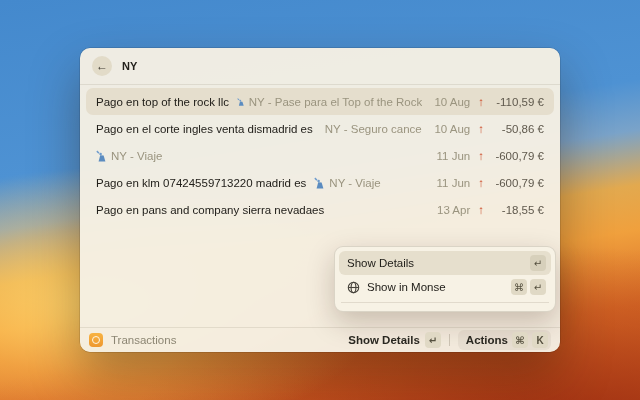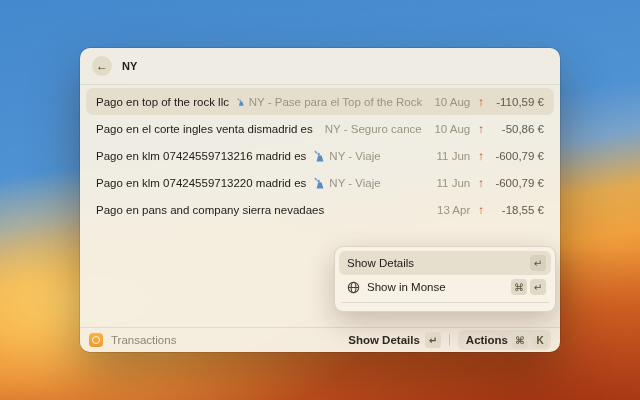--- a/index.html
+++ b/index.html
@@ -121,21 +121,20 @@
           <span>NY - Seguro cancelación Hotel</span>
         </span>
         <span class="right">
           <span class="date">10 Aug</span>
           <span class="up-arrow">↑</span>
           <span class="amount">-50,86 €</span>
         </span>
       </div>
 
       <div class="row">
-        <span class="row-title">Pago en klm 07424559713216 madrid es</span>
         <span class="tag">
           <svg width="11" height="12" viewBox="0 0 11 12">
               <path fill="#6d9bcd" d="M1.2 0.6 L3.4 2.6 L2.4 3.7 L0.4 1.8 Z"></path>
               <circle cx="4.6" cy="4.0" r="1.3" fill="#6d9bcd"></circle>
               <path fill="#5b8cc0" d="M4.2 5.2 L7.6 5.6 L9.4 11.4 L2.6 11.4 Z"></path>
             </svg>
           <span>NY - Viaje</span>
         </span>
         <span class="right">
           <span class="date">11 Jun</span>

